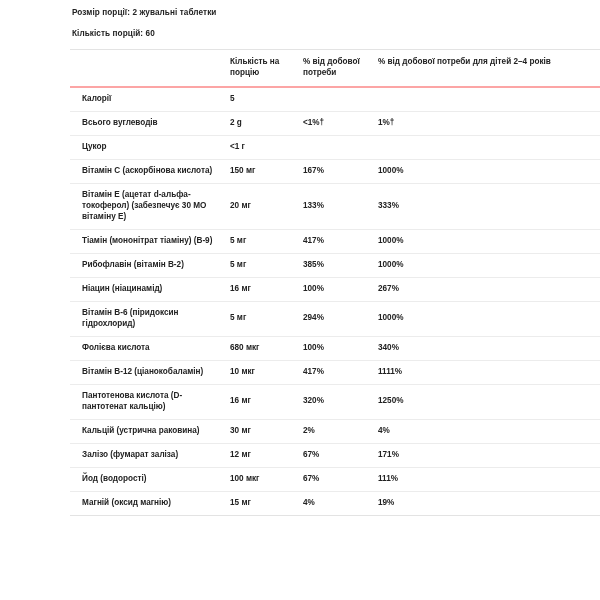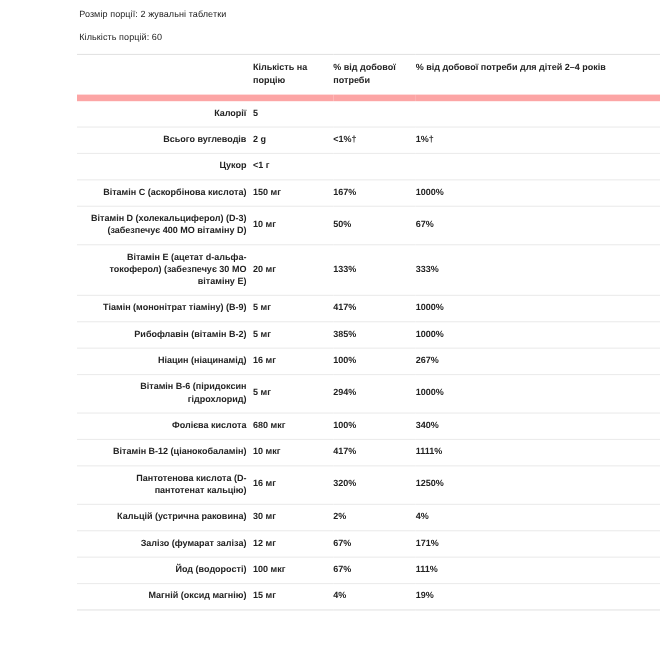--- a/index.html
+++ b/index.html
@@ -15,21 +15,21 @@
   }
   #root {
     position: relative;
     width: 600px;
     height: 600px;
     overflow: hidden;
     padding: 0 10px;
   }
   .serving-line {
     font-size: 8.2px;
-    font-weight: normal;
+    font-weight: bold;
     color: #222222;
     letter-spacing: 0.01em;
     padding-left: 62px;
     line-height: 1;
   }
   .serving-line.first { padding-top: 9px; }
   .serving-line.second { padding-top: 13px; padding-bottom: 11px; }
 
   table.facts {
     width: 530px;
@@ -44,35 +44,35 @@
 
   table.facts thead th {
     font-size: 8.2px;
     font-weight: bold;
     text-align: left;
     vertical-align: top;
     color: #222222;
     padding: 7px 6px 7px 0;
     line-height: 1.32;
     border-top: 1px solid #e3e3e3;
-    border-bottom: 6px solid #fca5a5;
+    border-bottom: 2px solid #fca5a5;
   }
   table.facts thead th.c1 { padding-left: 12px; }
 
   table.facts tbody td {
     font-size: 8.2px;
     font-weight: bold;
     color: #222222;
     vertical-align: middle;
     padding: 6px 6px 6px 0;
     line-height: 1.34;
     border-bottom: 1px solid #ececec;
   }
   table.facts tbody tr:last-child td { border-bottom: 1px solid #e3e3e3; }
-  table.facts tbody td.name { padding-left: 12px; text-align: right; }
+  table.facts tbody td.name { padding-left: 12px; }
 </style>
 </head>
 <body>
 
 <div id="root">
 
   <div class="serving-line first">Розмір порції: 2 жувальні таблетки</div>
 
   <div class="serving-line second">Кількість порцій: 60</div>
 
@@ -108,26 +108,20 @@
           <td class="name">Цукор</td>
           <td>&lt;1 г</td>
           <td></td>
           <td></td>
         </tr>
         <tr>
           <td class="name">Вітамін C (аскорбінова кислота)</td>
           <td>150 мг</td>
           <td>167%</td>
           <td>1000%</td>
-        </tr>
-        <tr>
-          <td class="name">Вітамін D (холекальциферол) (D-3) (забезпечує 400 МО вітаміну D)</td>
-          <td>10 мг</td>
-          <td>50%</td>
-          <td>67%</td>
         </tr>
         <tr>
           <td class="name">Вітамін E (ацетат d-альфа-токоферол) (забезпечує 30 МО вітаміну E)</td>
           <td>20 мг</td>
           <td>133%</td>
           <td>333%</td>
         </tr>
         <tr>
           <td class="name">Тіамін (мононітрат тіаміну) (B-9)</td>
           <td>5 мг</td>

